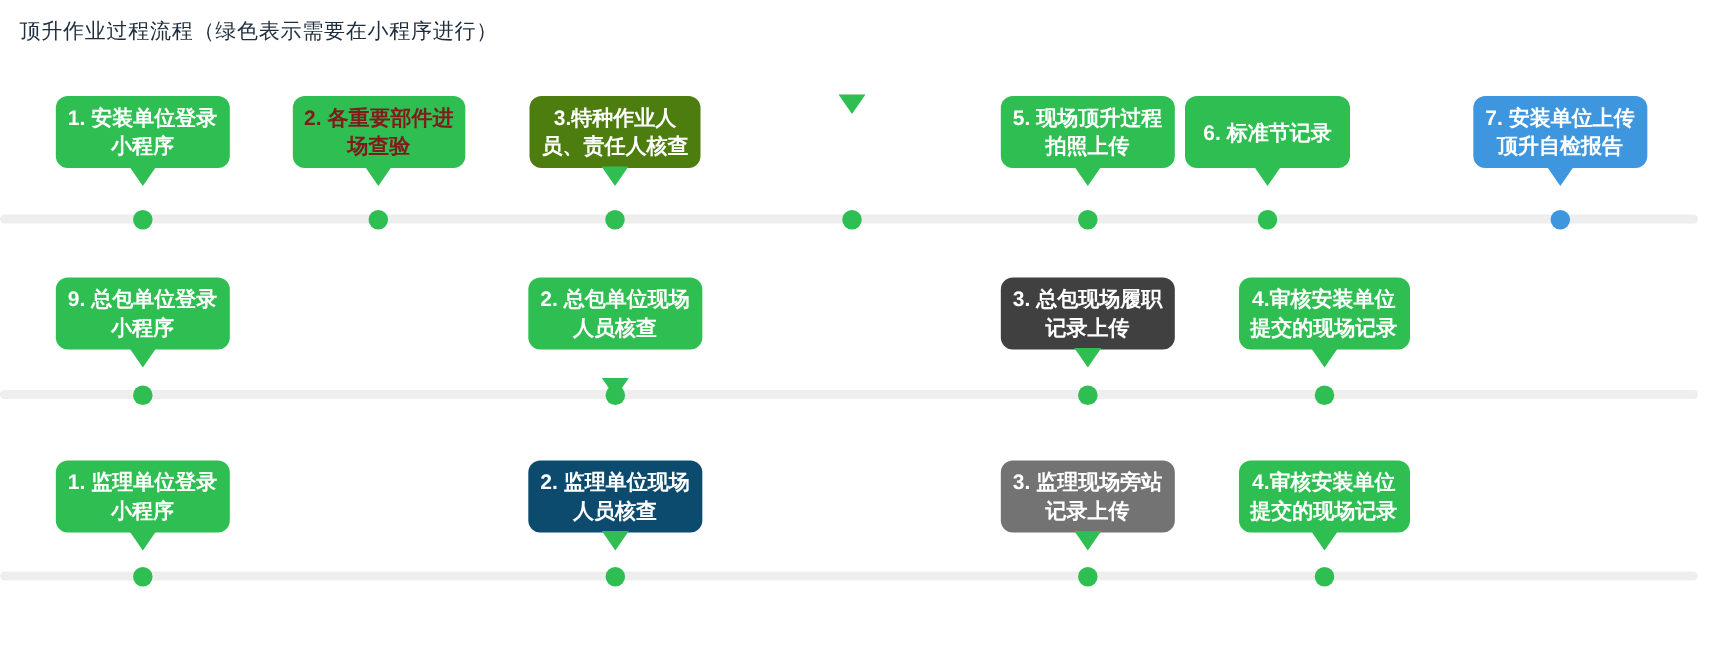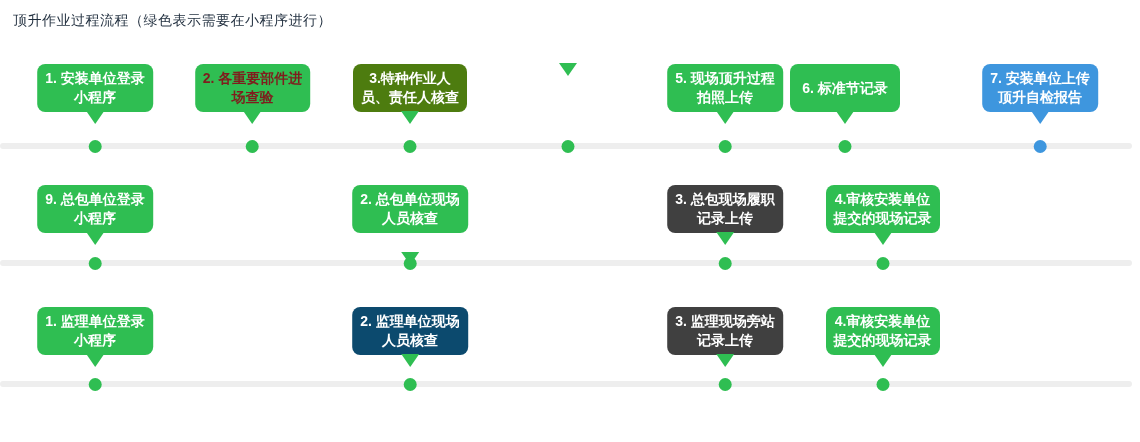--- a/index.html
+++ b/index.html
@@ -165,21 +165,21 @@
           <div class="pointer" style="border-top-color: rgb(47, 190, 82);"></div>
           <div class="dot" style="top: 71px; background: rgb(47, 190, 82);"></div>
         </div>
         <div class="step" style="left: 410px;">
           <div class="bubble" style="background: #0c4a6e; color: rgb(255, 255, 255);">2. 监理单位现场
 人员核查</div>
           <div class="pointer" style="border-top-color: rgb(47, 190, 82);"></div>
           <div class="dot" style="top: 71px; background: rgb(47, 190, 82);"></div>
         </div>
         <div class="step" style="left: 725px;">
-          <div class="bubble" style="background: #404040; color: rgb(255, 255, 255);">3. 监理现场旁站
+          <div class="bubble" style="background: #737373; color: rgb(255, 255, 255);">3. 监理现场旁站
 记录上传</div>
           <div class="pointer" style="border-top-color: rgb(47, 190, 82);"></div>
           <div class="dot" style="top: 71px; background: rgb(47, 190, 82);"></div>
         </div>
         <div class="step" style="left: 882.5px;">
           <div class="bubble" style="background: rgb(47, 190, 82); color: rgb(255, 255, 255);">4.审核安装单位
 提交的现场记录</div>
           <div class="pointer" style="border-top-color: rgb(47, 190, 82);"></div>
           <div class="dot" style="top: 71px; background: rgb(47, 190, 82);"></div>
         </div>

